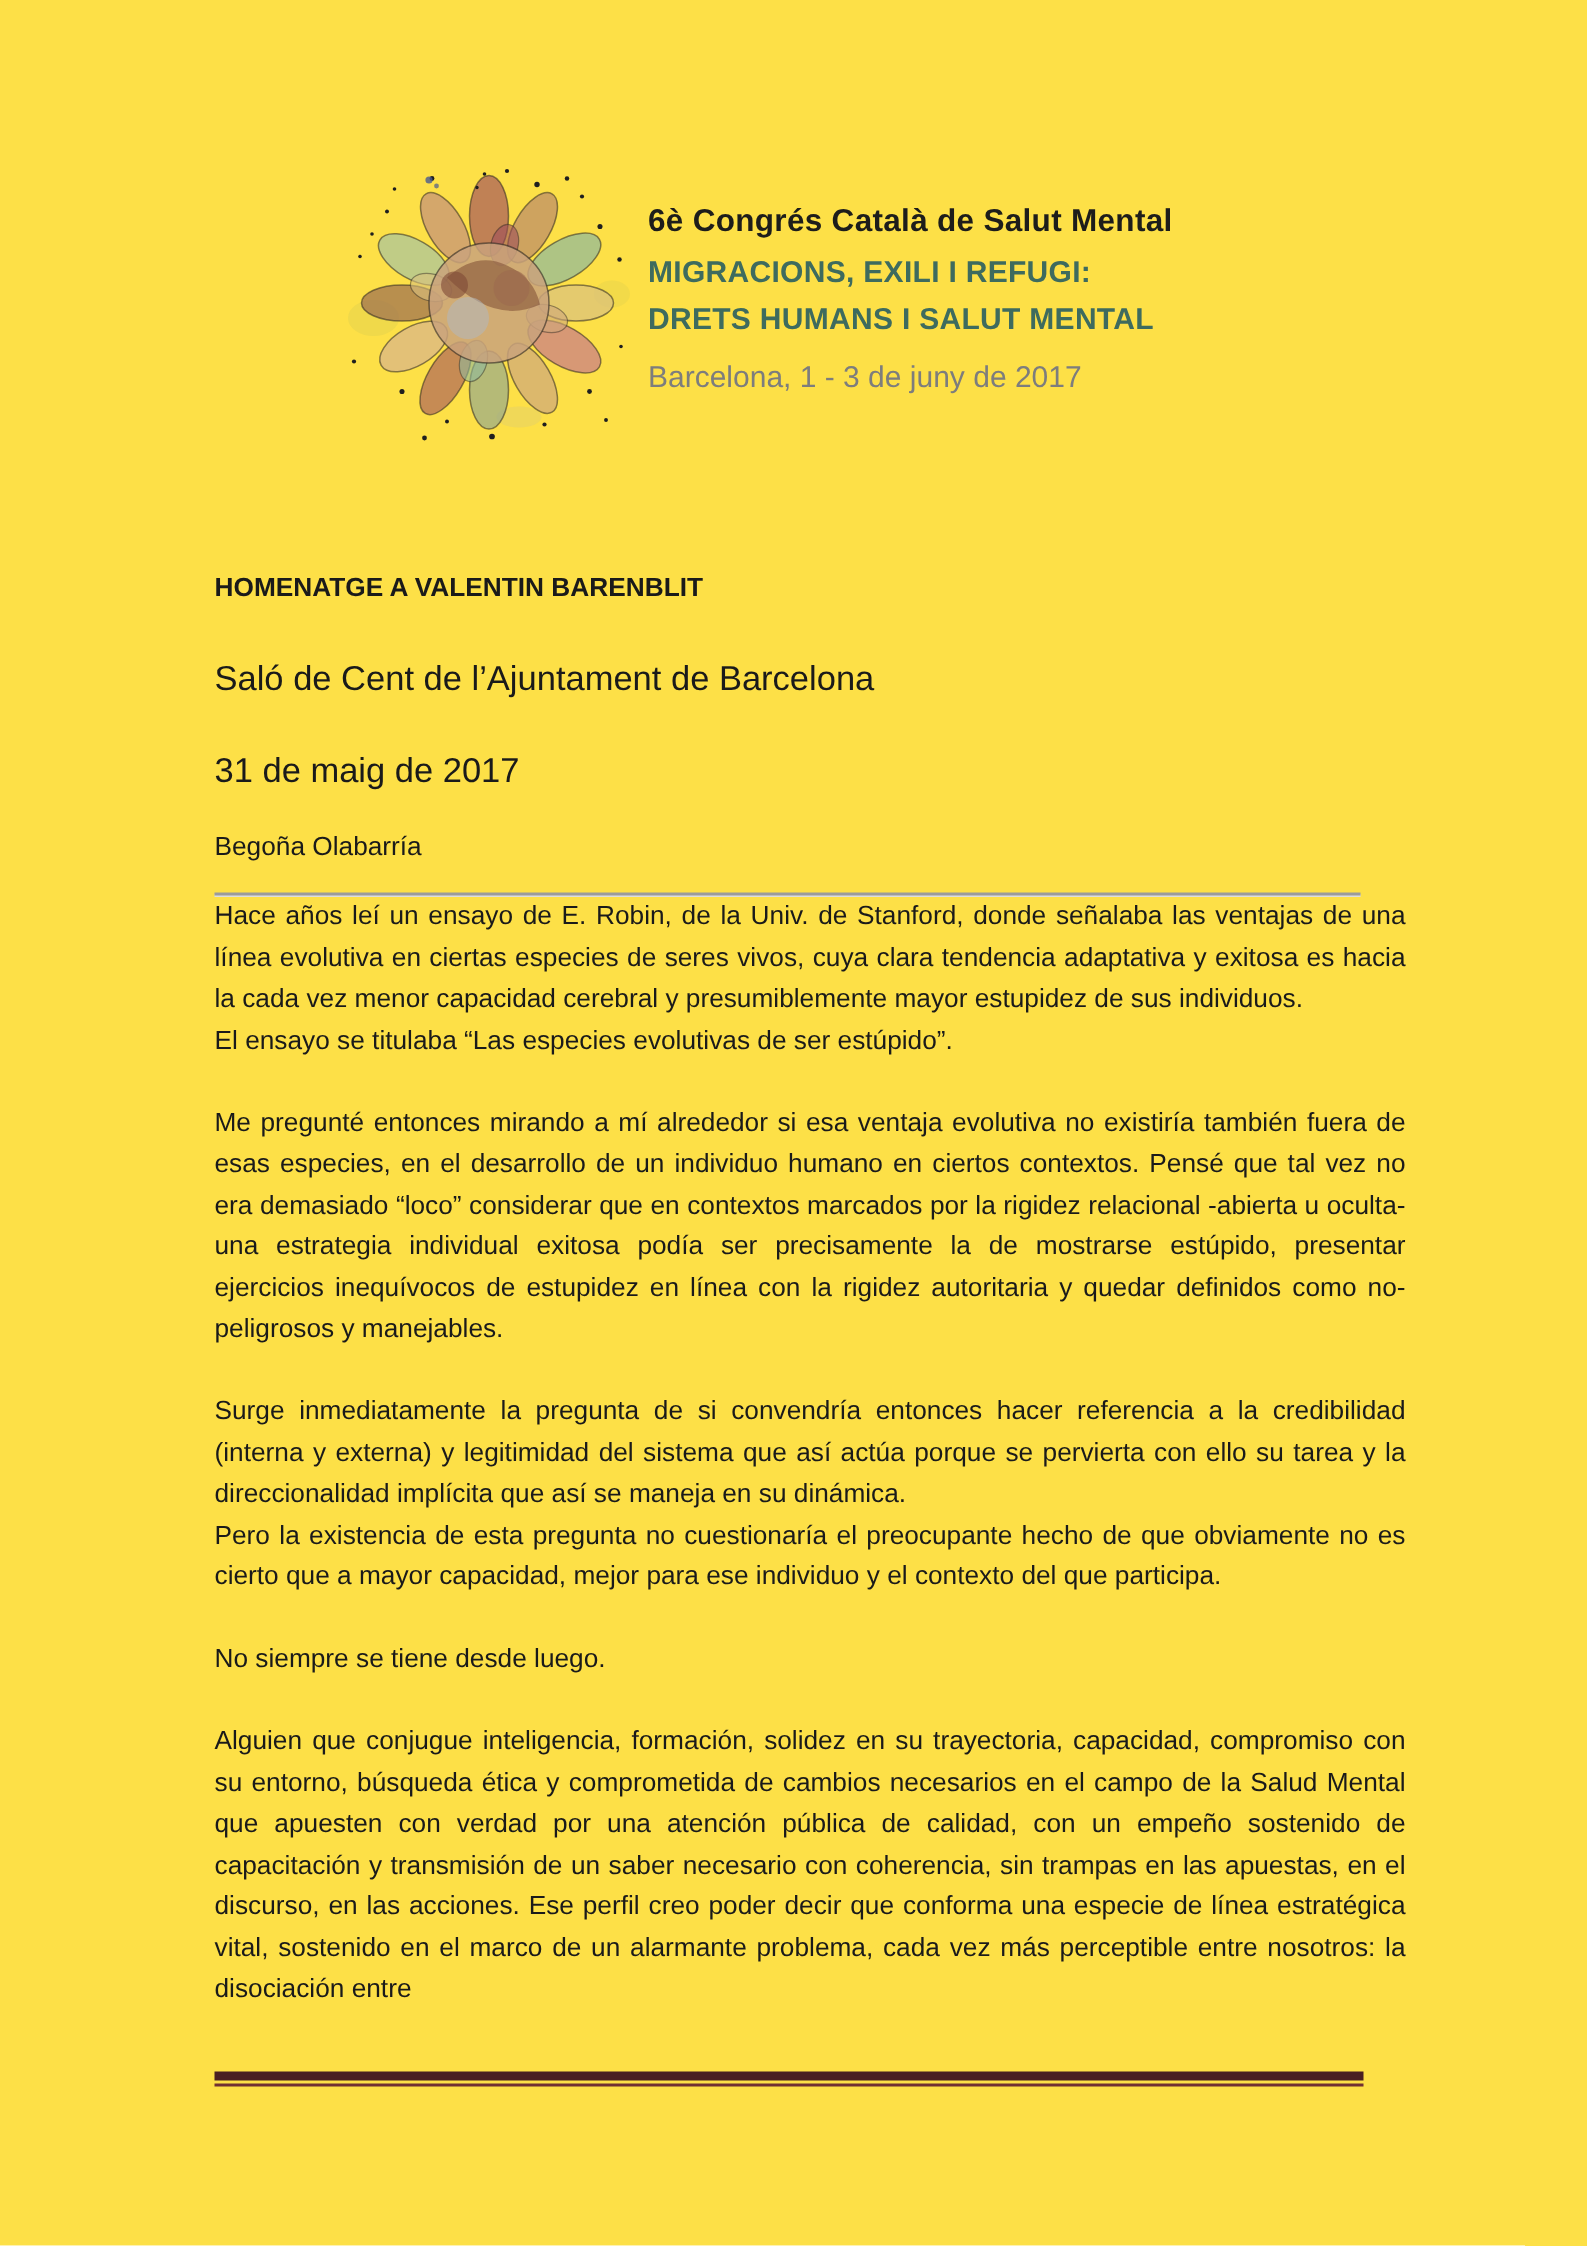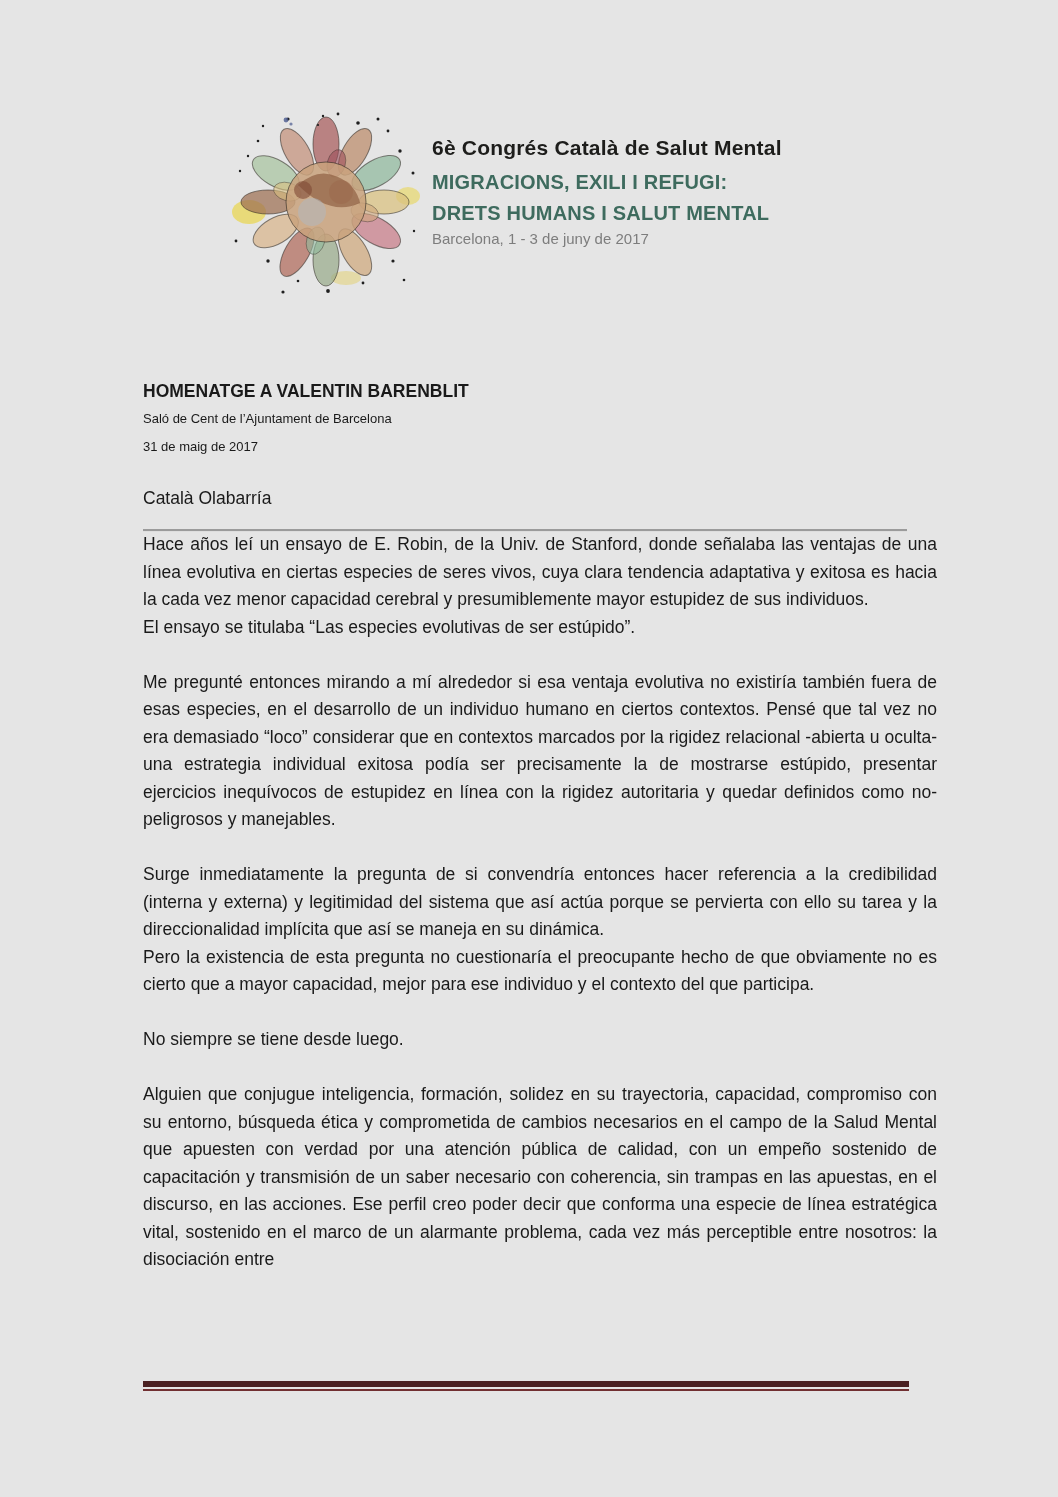--- a/index.html
+++ b/index.html
@@ -4,21 +4,21 @@
 <style>
   html, body {
     margin: 0;
     padding: 0;
     background: #ffffff;
   }
   .page {
     position: relative;
     width: 1058px;
     height: 1497px;
-    background: #e5e5e5;
+    background: #fde047;
     font-family: "Liberation Sans", sans-serif;
     color: #1a1a1a;
     overflow: hidden;
   }
 
   
   .header {
     position: absolute;
     left: 228px;
     top: 108px;
@@ -44,41 +44,42 @@
     margin-bottom: 7px;
   }
   .congress-theme {
     font-size: 20px;
     font-weight: bold;
     color: #3e6b5e;
     line-height: 31px;
     letter-spacing: 0.2px;
   }
   .congress-date {
-    font-size: 15px;
+    font-size: 20px;
     color: #7d7d7d;
-    margin-top: 1px;
+    margin-top: 12px;
   }
 
   
   .content {
     position: absolute;
     left: 143px;
     top: 341px;
     width: 794px;
   }
   .doc-heading {
     font-size: 17.5px;
     font-weight: bold;
     line-height: 28px;
     margin-top: 36px;
   }
   .doc-line {
-    font-size: 13px;
+    font-size: 23px;
     line-height: 28px;
+    margin-top: 33px;
   }
   .doc-author {
     font-size: 17.5px;
     line-height: 28px;
     margin-top: 23px;
   }
   .author-rule {
     margin-top: 17px;
     width: 764px;
     height: 2px;
@@ -210,21 +211,21 @@
       <div class="congress-theme">MIGRACIONS, EXILI I REFUGI:</div>
       <div class="congress-theme">DRETS HUMANS I SALUT MENTAL</div>
       <div class="congress-date">Barcelona, 1 - 3 de juny de 2017</div>
     </div>
   </div>
 
   <div class="content">
     <div class="doc-heading">HOMENATGE A VALENTIN BARENBLIT</div>
     <div class="doc-line">Saló de Cent de l’Ajuntament de Barcelona</div>
     <div class="doc-line">31 de maig de 2017</div>
-    <div class="doc-author">Català Olabarría</div>
+    <div class="doc-author">Begoña Olabarría</div>
     <div class="author-rule"></div>
     <div class="doc-body">
         <div class="pgroup">
           <p><span>Hace años leí un ensayo de E. Robin, de la Univ. de Stanford, donde señalaba las ventajas de una línea evolutiva en ciertas especies de seres vivos, cuya clara tendencia adaptativa y exitosa es hacia la cada vez menor capacidad cerebral y presumiblemente mayor estupidez de sus individuos.</span></p>
           <p><span>El ensayo se titulaba “Las especies evolutivas de ser estúpido”.</span></p>
         </div>
         <div class="pgroup">
           <p><span>Me pregunté entonces mirando a mí alrededor si esa ventaja evolutiva no existiría también fuera de esas especies, en el desarrollo de un individuo humano en ciertos contextos. Pensé que tal vez no era demasiado “loco” considerar que en contextos marcados por la rigidez relacional -abierta u oculta- una estrategia individual exitosa podía ser precisamente la de mostrarse estúpido, presentar ejercicios inequívocos de estupidez en línea con la rigidez autoritaria y quedar definidos como no-peligrosos y manejables.</span></p>
         </div>
         <div class="pgroup">

